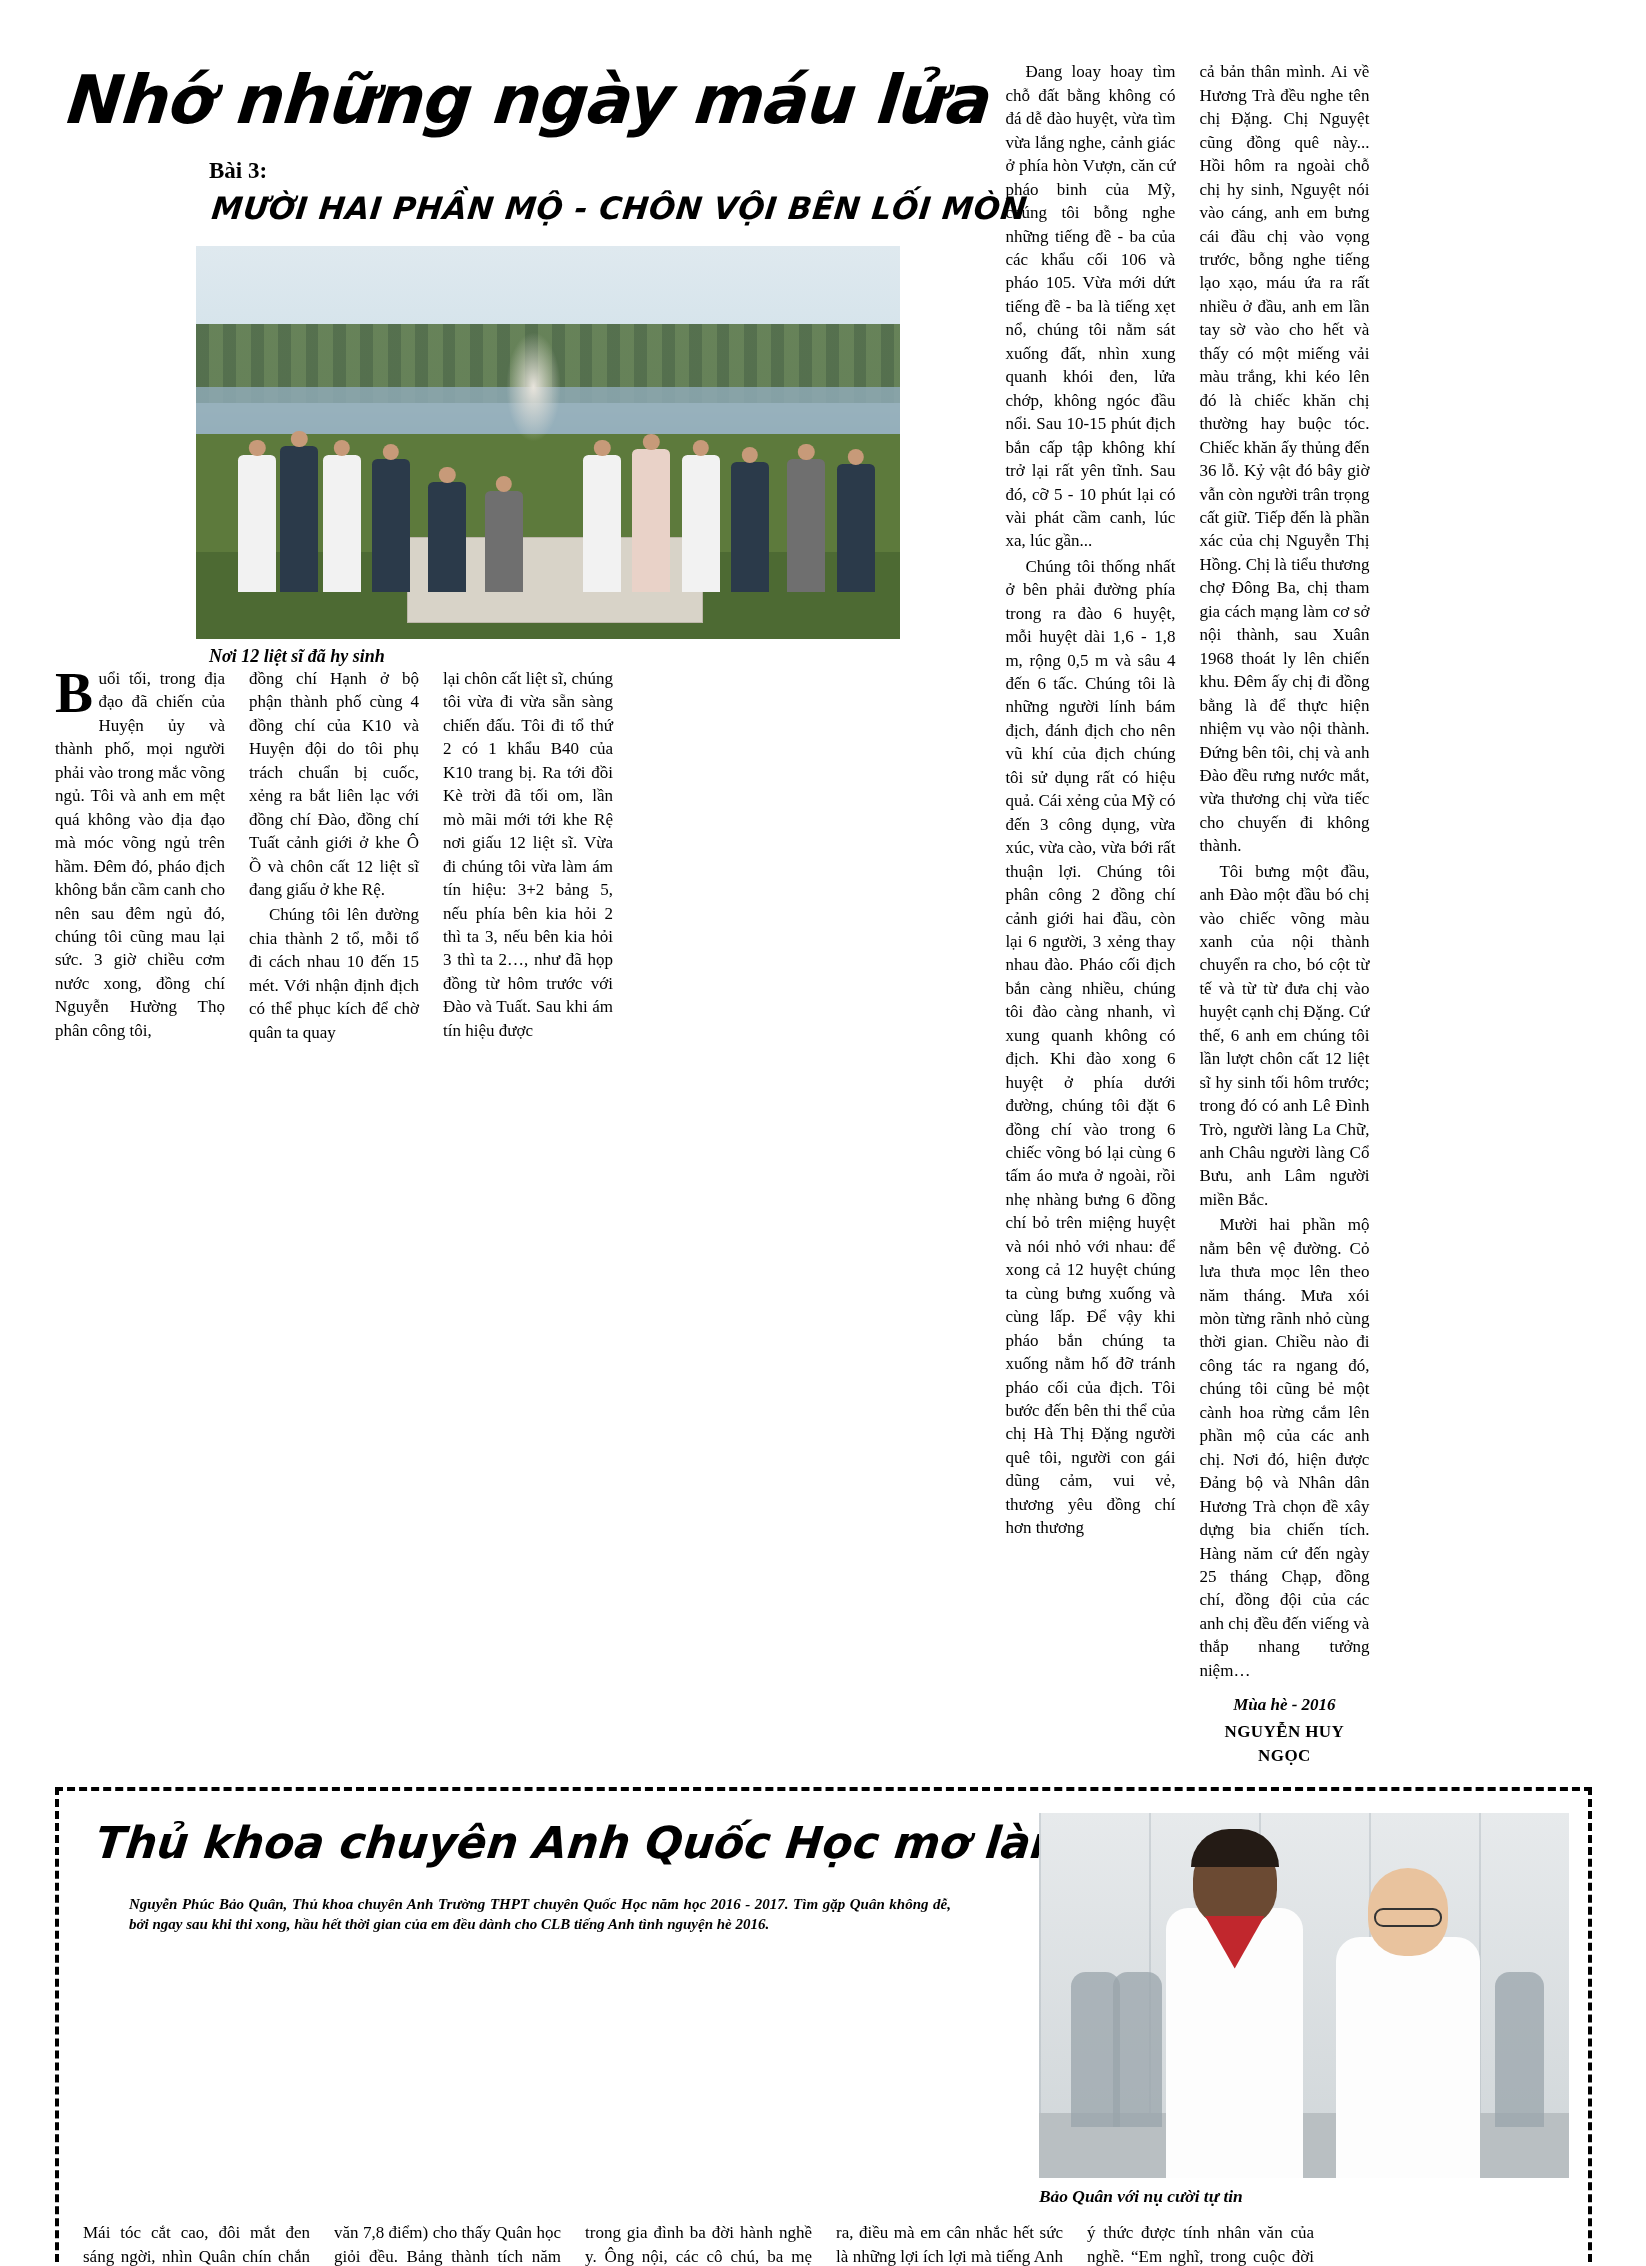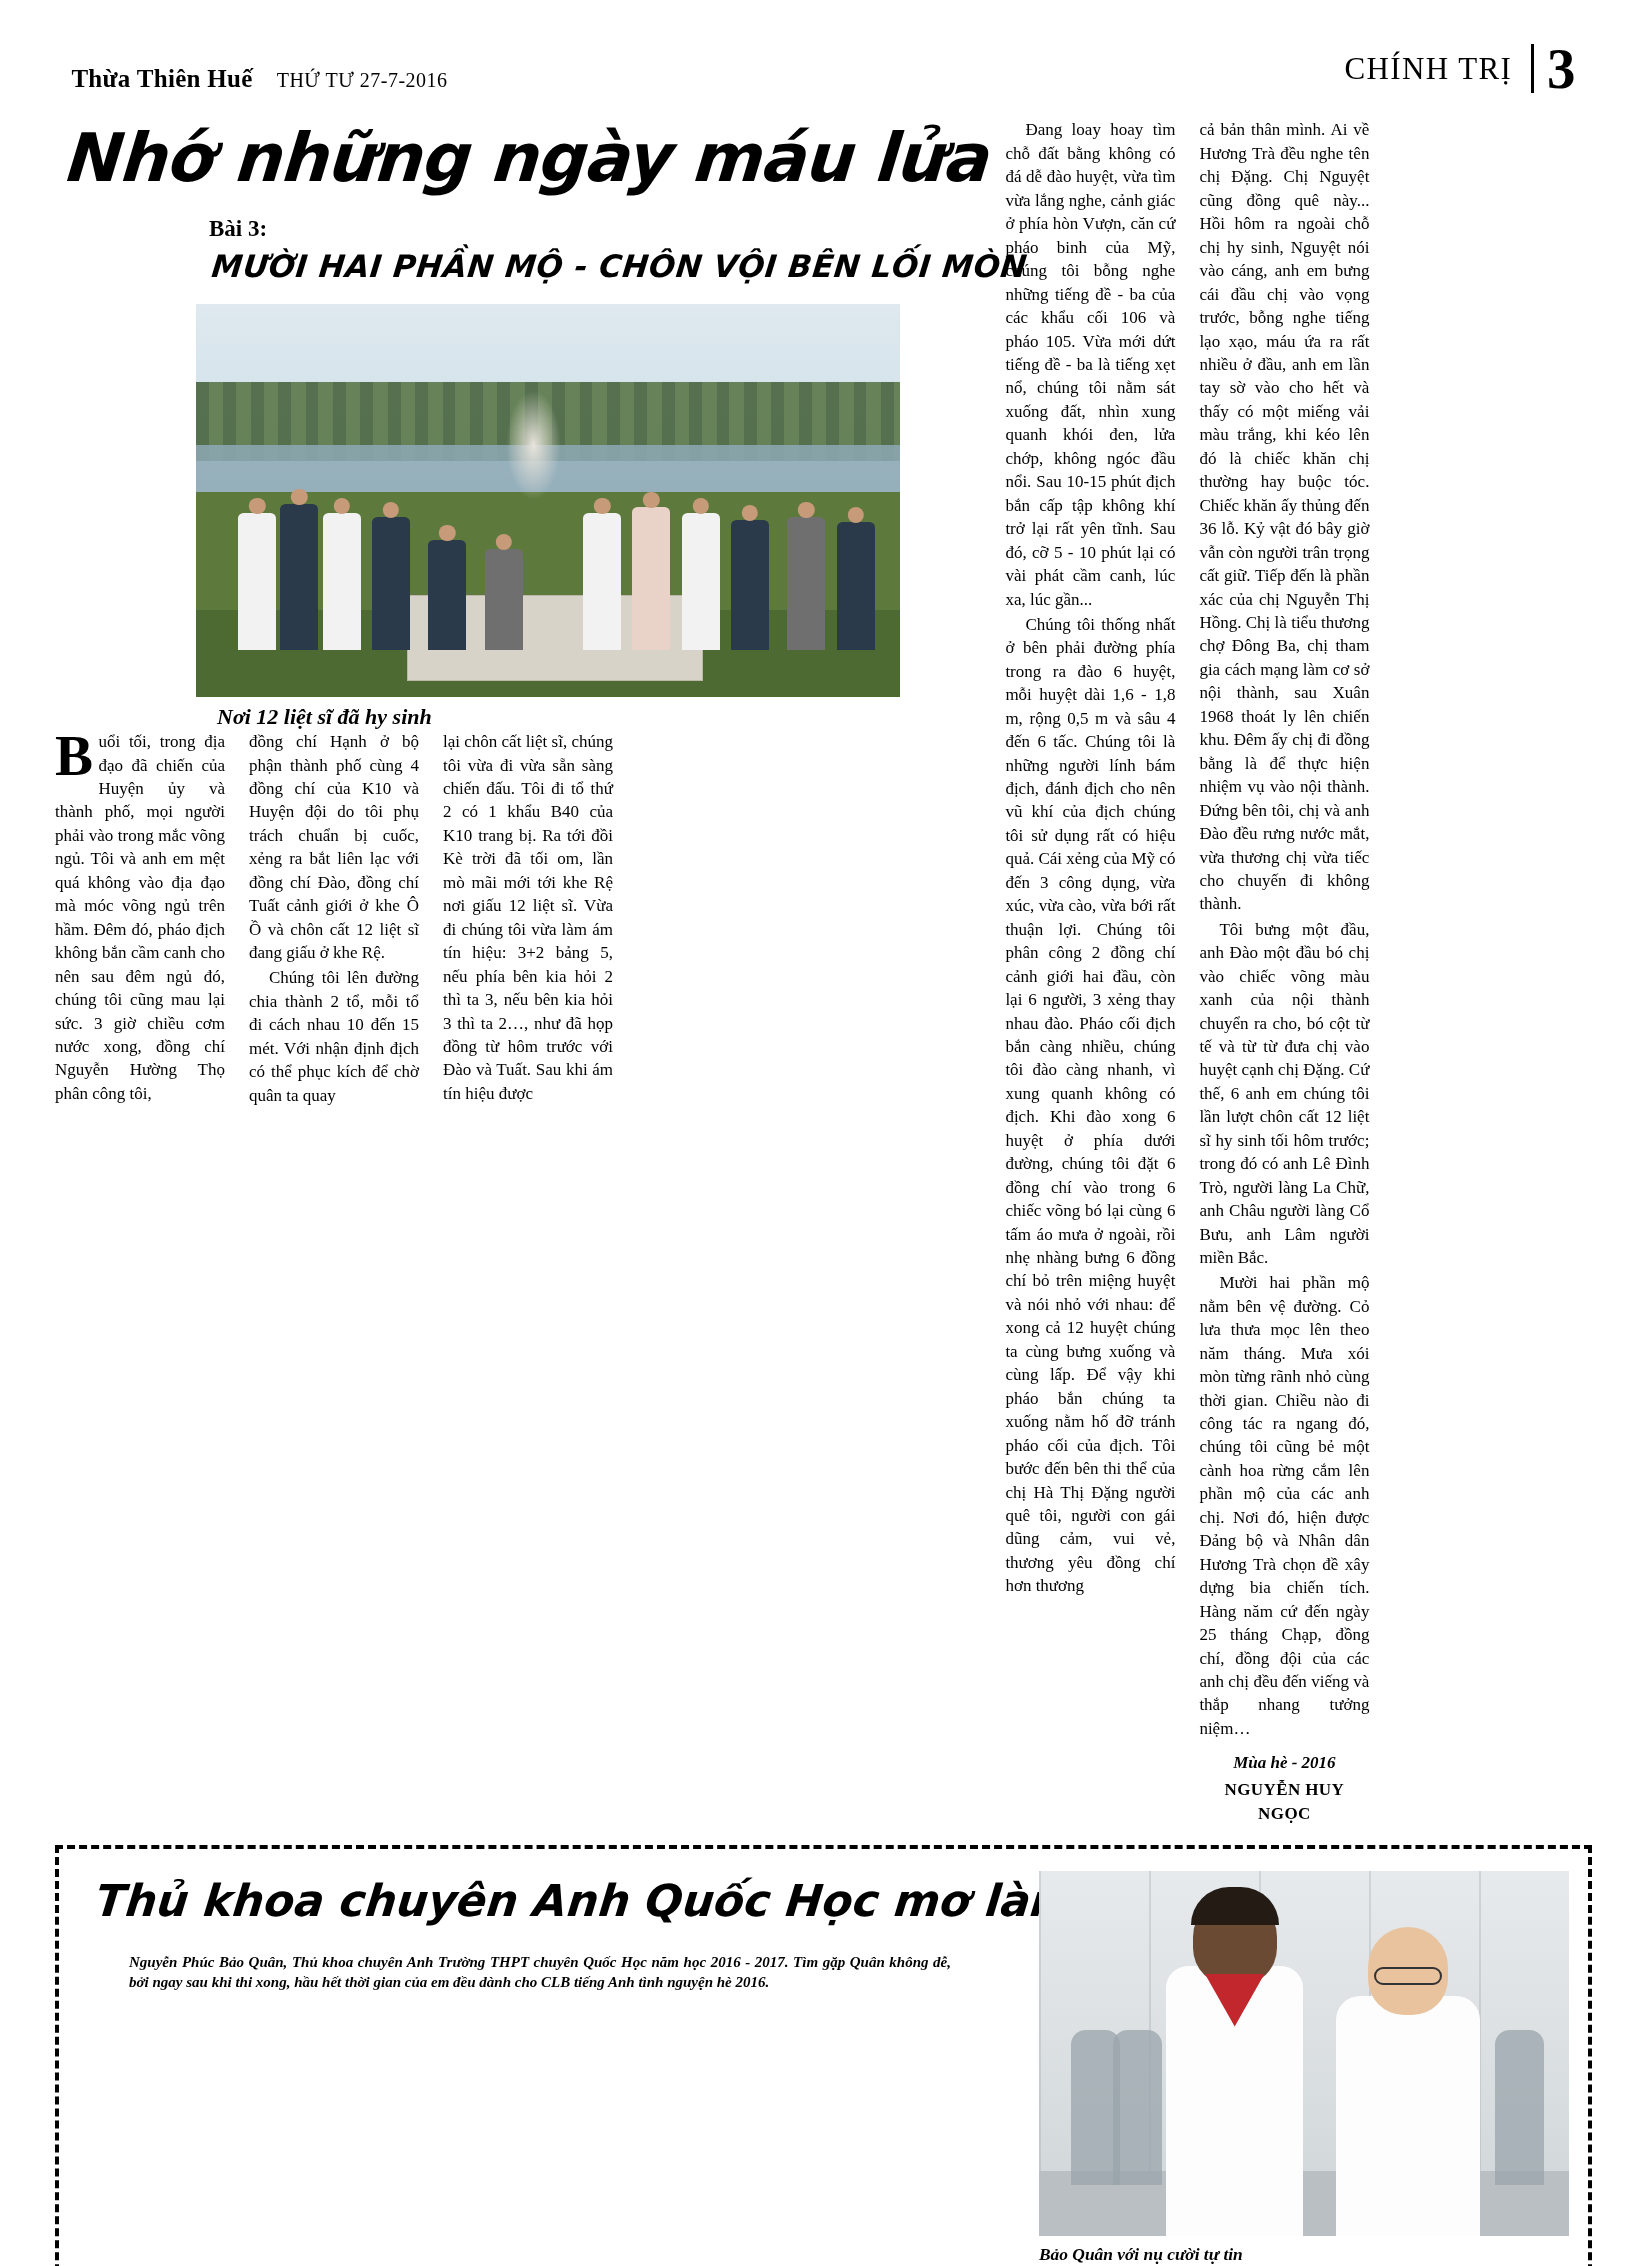--- a/index.html
+++ b/index.html
@@ -98,23 +98,23 @@
     width: 704px;
     height: 393px;
     position: relative;
     overflow: hidden;
     background: linear-gradient(#b9cfe0, #cfe0ea);
   }
   .caption {
     font-family: "Liberation Serif", serif;
     font-style: italic;
     font-weight: bold;
-    font-size: 22px;
+    font-size: 18px;
     margin-top: 7.3px;
-    margin-left: 21px;
+    margin-left: 13px;
   }
   .col {
     width: 170px;
     font-family: "Liberation Serif", serif;
     font-size: 17px;
     line-height: 1.38;
     text-align: justify;
     hyphens: auto;
   }
   .col p { margin: 0 0 1.8px 0; text-indent: 20px; }
@@ -220,33 +220,20 @@
   .p2-girl-head { position:absolute; left:50%; top:-69px; transform:translateX(-50%); width:80px; height:88px; border-radius:42px 42px 38px 38px; background:#e9c39e; }
   .p2-girl-hair { position:absolute; left:50%; top:-79px; transform:translateX(-50%); width:110px; height:99px; border-radius:51px 51px 37px 37px; background:#1d1712; z-index:-1; }
   .p2-glasses { position:absolute; left:50%; top:-33px; transform:translateX(-50%); width:68px; height:18.3px; border:2.7px solid #333; border-radius:9.1px; }
   .p2-person-bg { position:absolute; bottom:14%; width:49px; height:155px; background:#9aa4ab; border-radius:14.6px 14.6px 0 0; opacity:.75; }
 </style>
 </head>
 <body>
 
 <div class="page">
 
-  <div class="masthead">
-    <div class="masthead-left">
-      <span class="paper-name">Thừa Thiên Huế</span>
-      <span class="paper-date">THỨ TƯ 27-7-2016</span>
-    </div>
-    <div class="masthead-right">
-      <span class="section-name">CHÍNH TRỊ</span>
-      <span class="page-num-wrap">
-        <span class="page-rule"></span>
-        <span class="page-number">3</span>
-      </span>
-    </div>
-  </div>
 
   <div class="article1">
     <div class="a1-top">
 
       <div class="a1-left">
         <div class="headline-skew">Nhớ những ngày máu lửa</div>
         <div class="bai3">Bài 3:</div>
         <div class="subhead-skew">MƯỜI HAI PHẦN MỘ - CHÔN VỘI BÊN LỐI MÒN</div>
 
         <div class="photo1-wrap">

